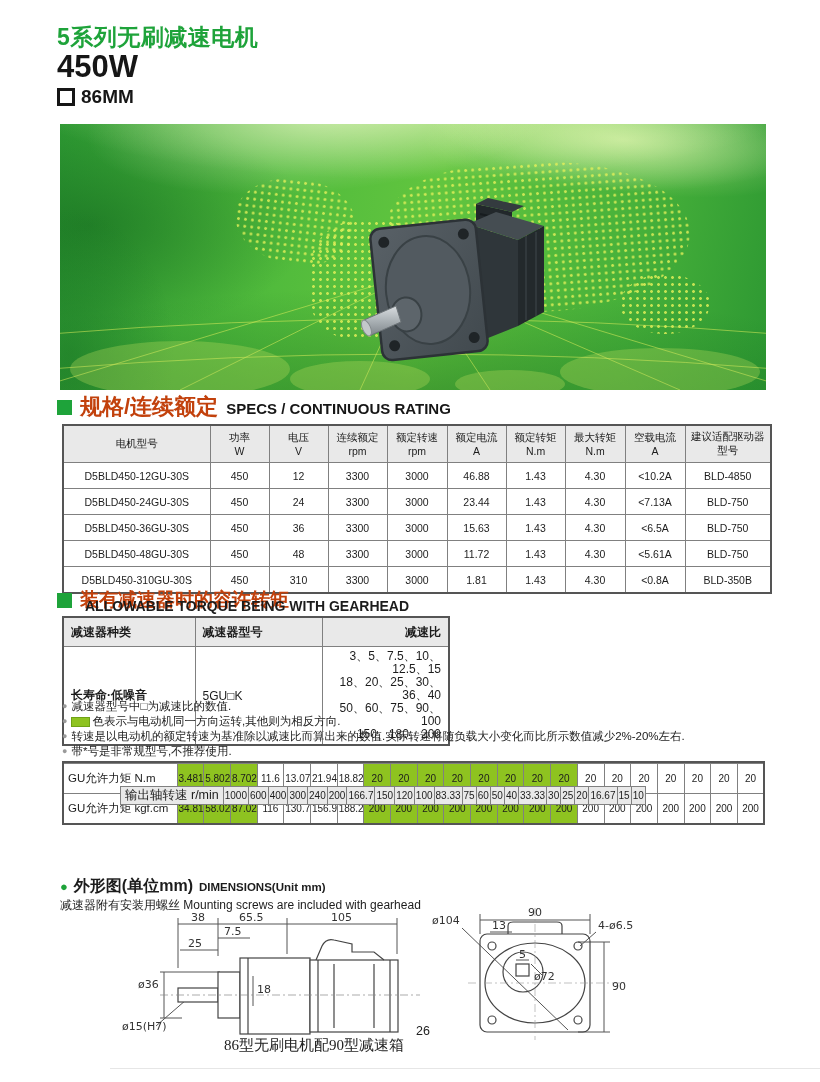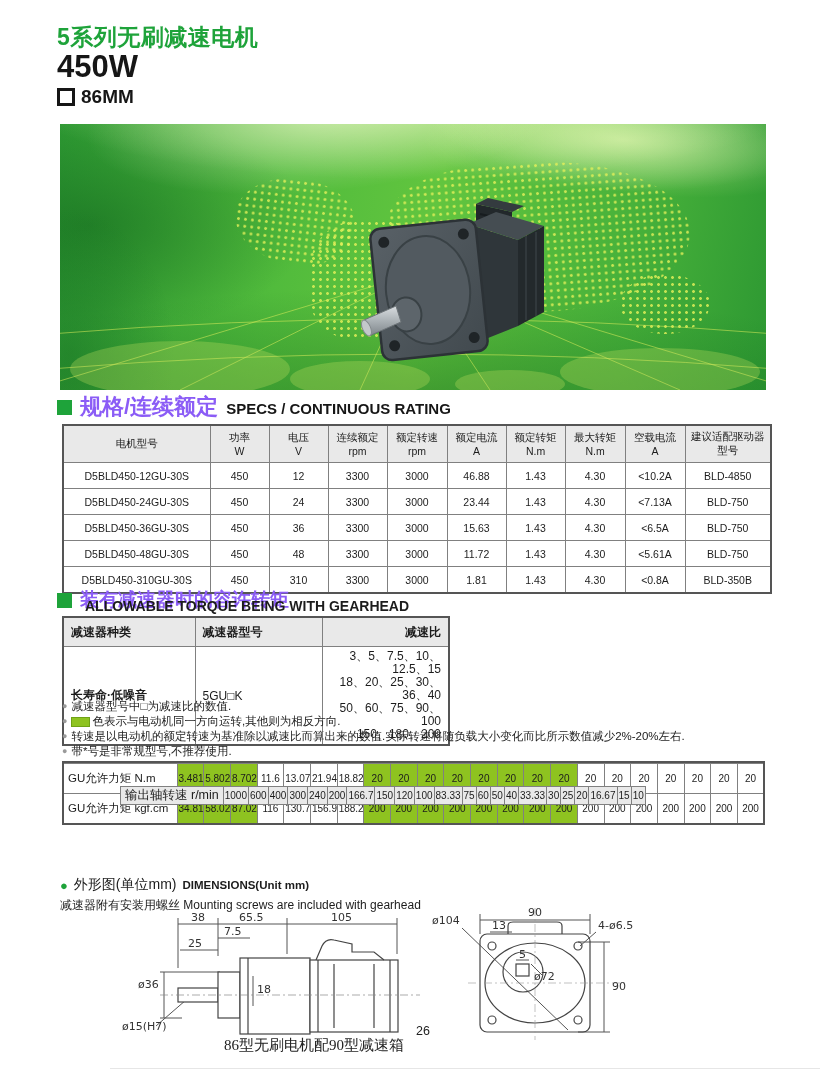--- a/index.html
+++ b/index.html
@@ -43,21 +43,21 @@
     background-size:7px 7px;}
   .dots.d1{left:330px;top:38px;width:300px;height:150px;border-radius:38% 62% 55% 45%;transform:rotate(-4deg);}
   .dots.d2{left:250px;top:96px;width:130px;height:120px;border-radius:45% 55% 60% 40%;}
   .dots.d3{left:175px;top:55px;width:120px;height:85px;border-radius:50% 50% 45% 55%;transform:rotate(6deg);}
   .dots.d4{left:560px;top:150px;width:90px;height:60px;border-radius:50%;}
   .persp{position:absolute;left:0;top:0;width:706px;height:266px;pointer-events:none;}
   .motor-wrap{position:absolute;left:288px;top:70px;width:224px;height:190px;}
   
   .sec-title{position:absolute;left:57px;display:flex;align-items:baseline;gap:8px;white-space:nowrap;}
   .sq{width:15px;height:15px;background:var(--green);display:inline-block;align-self:center;flex:none;}
-  .sec-cn{font-size:22px;font-weight:bold;color:#8b5cf6;margin:0;}
+  .sec-cn{font-size:22px;font-weight:bold;color:#c2410c;margin:0;}
   .sec-en{font-size:15px;font-weight:bold;color:#161616;}
   .sec2{top:575px;margin-top:12px;}
   .sec2 .sec-cn{font-size:19px;}
   .sec2-en{position:absolute;left:85px;top:598px;font-size:14px;font-weight:bold;}
   .sec1{top:392px;}
   
   table{border-collapse:collapse;table-layout:fixed;background:#fff;}
   .specs-table{position:absolute;left:62px;top:424px;width:702px;border:2px solid var(--border-dark);}
   .specs-table th,.specs-table td{border:1px solid var(--border);font-size:10.5px;font-weight:normal;
     padding:2px 5px;text-align:center;vertical-align:middle;color:#1c1c1c;}
@@ -83,21 +83,21 @@
   .ratio-table td.lbl{text-align:left;padding:0 4px;font-size:11.5px;}
   .ratio-table tr.hdr td{background:var(--hdr-bg);}
   .ratio-table tr.hdr td.lbl{font-size:12.5px;}
   .ratio-table tr{height:26px;}
   .ratio-table tr.trq{height:30px;}
   .ratio-table td.hl{background:var(--hl);}
   sup{font-size:7px;}
   
   .dim-title{position:absolute;left:60px;top:876px;display:flex;align-items:baseline;gap:6px;}
   .gdot{color:var(--green);font-size:13px;align-self:center;}
-  .dim-cn{font-size:14px;font-weight:normal;}
+  .dim-cn{font-size:16px;font-weight:bold;}
   .dim-en{font-size:11.5px;font-weight:bold;}
   .dim-note{position:absolute;left:60px;top:897px;font-size:12px;}
   .drawing{position:absolute;}
   .draw-side{left:120px;top:908px;text-align:right;}
   .draw-front{left:428px;top:902px;}
   svg text.dim{font-family:"DejaVu Sans",sans-serif;font-size:11px;fill:#333;}
   
   .page-num{position:absolute;left:416px;top:1024px;font-size:12.5px;color:#222;}
   .footer-caption{position:absolute;left:224px;top:1036px;font-size:15px;color:#222;
     font-family:"Liberation Serif","DejaVu Serif",serif;}

